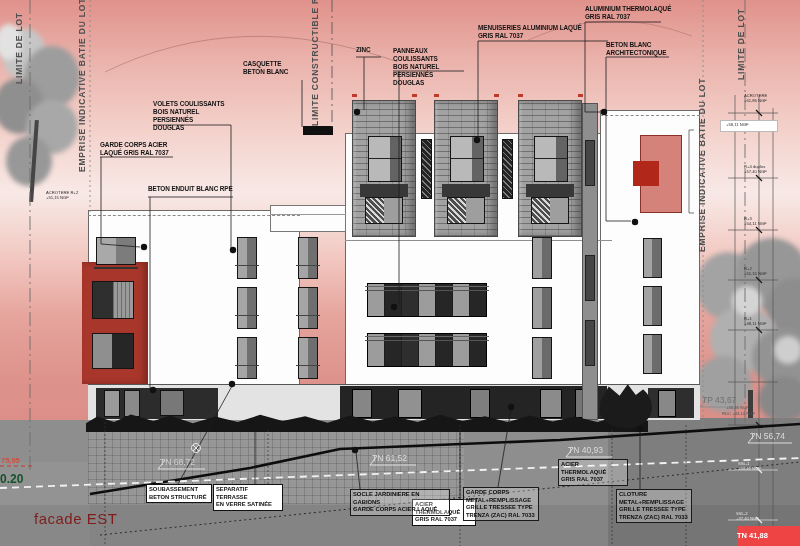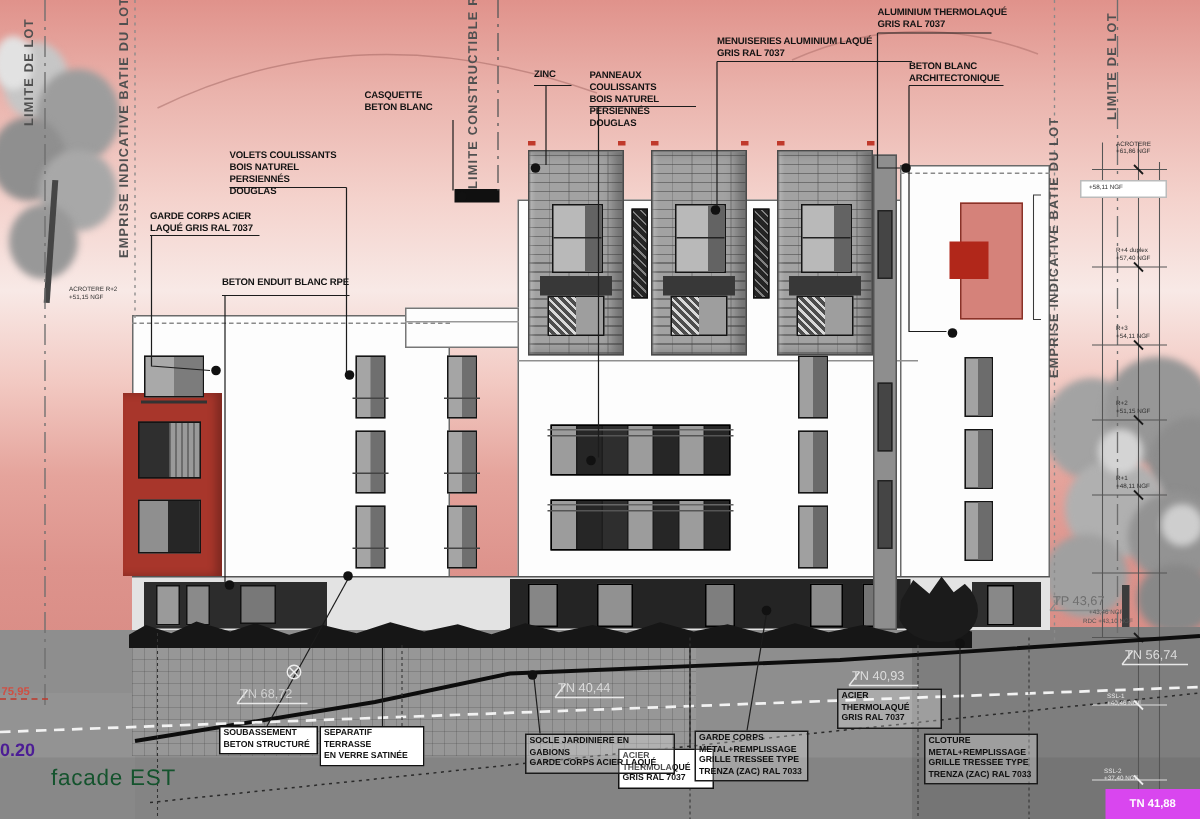--- a/index.html
+++ b/index.html
@@ -31,22 +31,22 @@
   .lbl{font:700 6.4px/1.25 "Liberation Sans",sans-serif;color:#141414;white-space:pre-line;letter-spacing:-.1px;}
   .boxlbl{font:700 5.8px/1.3 "Liberation Sans",sans-serif;color:#111;white-space:pre-line;
           background:#fff;border:0.9px solid #111;padding:1px 2px;}
   .openbox{font:700 5.8px/1.3 "Liberation Sans",sans-serif;color:#0e0e0e;white-space:pre-line;
           border:0.9px solid #1a1a1a;padding:1px 2px;background:rgba(255,255,255,.25);}
   .tn{font:400 8.5px "Liberation Sans",sans-serif;color:#dcdcdc;white-space:nowrap;}
   .vlabel{transform-origin:0 0;transform:rotate(-90deg);white-space:nowrap;
           font:700 8.5px "Liberation Sans",sans-serif;letter-spacing:.8px;color:#505050;}
   .tiny{font:400 4.2px/1.3 "Liberation Sans",sans-serif;color:#2f2f2f;white-space:pre-line;}
   .tinyw{font:400 4.2px/1.3 "Liberation Sans",sans-serif;color:#e6e6e6;white-space:pre-line;}
-  #title{font:400 15px "Liberation Sans",sans-serif;color:#14532d;letter-spacing:.5px;}
-  #badge{background:#d946ef;color:#fff;font:700 7.5px/20px "Liberation Sans",sans-serif;text-align:center;}
+  #title{font:400 15px "Liberation Sans",sans-serif;color:#7f1d1d;letter-spacing:.5px;}
+  #badge{background:#ef4444;color:#fff;font:700 7.5px/20px "Liberation Sans",sans-serif;}
   svg{overflow:visible;}
 </style>
 </head>
 <body>
 
 <div id="stage">
 
   <div id="sky"></div>
   <svg id="hills" style="left:0;top:0" width="800" height="120">
     <path d="M105,72 Q240,6 398,62" fill="none" stroke="rgba(130,70,65,.35)" stroke-width="1"></path>
@@ -338,29 +338,29 @@
 GRILLE TRESSEE TYPE
 TRENZA (ZAC) RAL 7033</div>
   <div class="openbox" style="left:558px;top:459px;width:70px">ACIER THERMOLAQUÉ
 GRIS RAL 7037</div>
   <div class="openbox" style="left:616px;top:489px;width:76px">CLOTURE
 METAL+REMPLISSAGE
 GRILLE TRESSEE TYPE
 TRENZA (ZAC) RAL 7033</div>
 
   <div class="tn" style="left:160px;top:457px;color:#cfcfcf">TN 68,72</div>
-  <div class="tn" style="left:372px;top:453px">TN 40,44</div>
+  <div class="tn" style="left:372px;top:453px">TN 61,52</div>
   <div class="tn" style="left:568px;top:445px">TN 40,93</div>
   <div class="tn" style="left:750px;top:431px">TN 56,74</div>
   <div class="tn" style="left:702px;top:395px;color:#6f6f6f">TP 43,67</div>
   <div class="tiny" style="left:726px;top:405px;color:#555">+43,46 NGF</div>
   <div class="tiny" style="left:722px;top:411px;color:#555">RDC +43,10 NGF</div>
 
   <div style="left:1px;top:456px;font:700 7.5px 'Liberation Sans',sans-serif;color:#cf5044">75,95</div>
-  <div style="left:0px;top:493px;font:700 12px 'Liberation Sans',sans-serif;color:#4c1d95">0.20</div>
+  <div style="left:0px;top:472px;font:700 12px 'Liberation Sans',sans-serif;color:#14532d">0.20</div>
 
   <div class="tiny" style="left:744px;top:93px">ACROTERE
 +61,86 NGF</div>
   <div class="tiny" style="left:726px;top:122px">+58,11 NGF</div>
   <div class="tiny" style="left:744px;top:164px">R+4 duplex
 +57,40 NGF</div>
   <div class="tiny" style="left:744px;top:216px">R+3
 +54,11 NGF</div>
   <div class="tiny" style="left:744px;top:266px">R+2
 +51,15 NGF</div>

